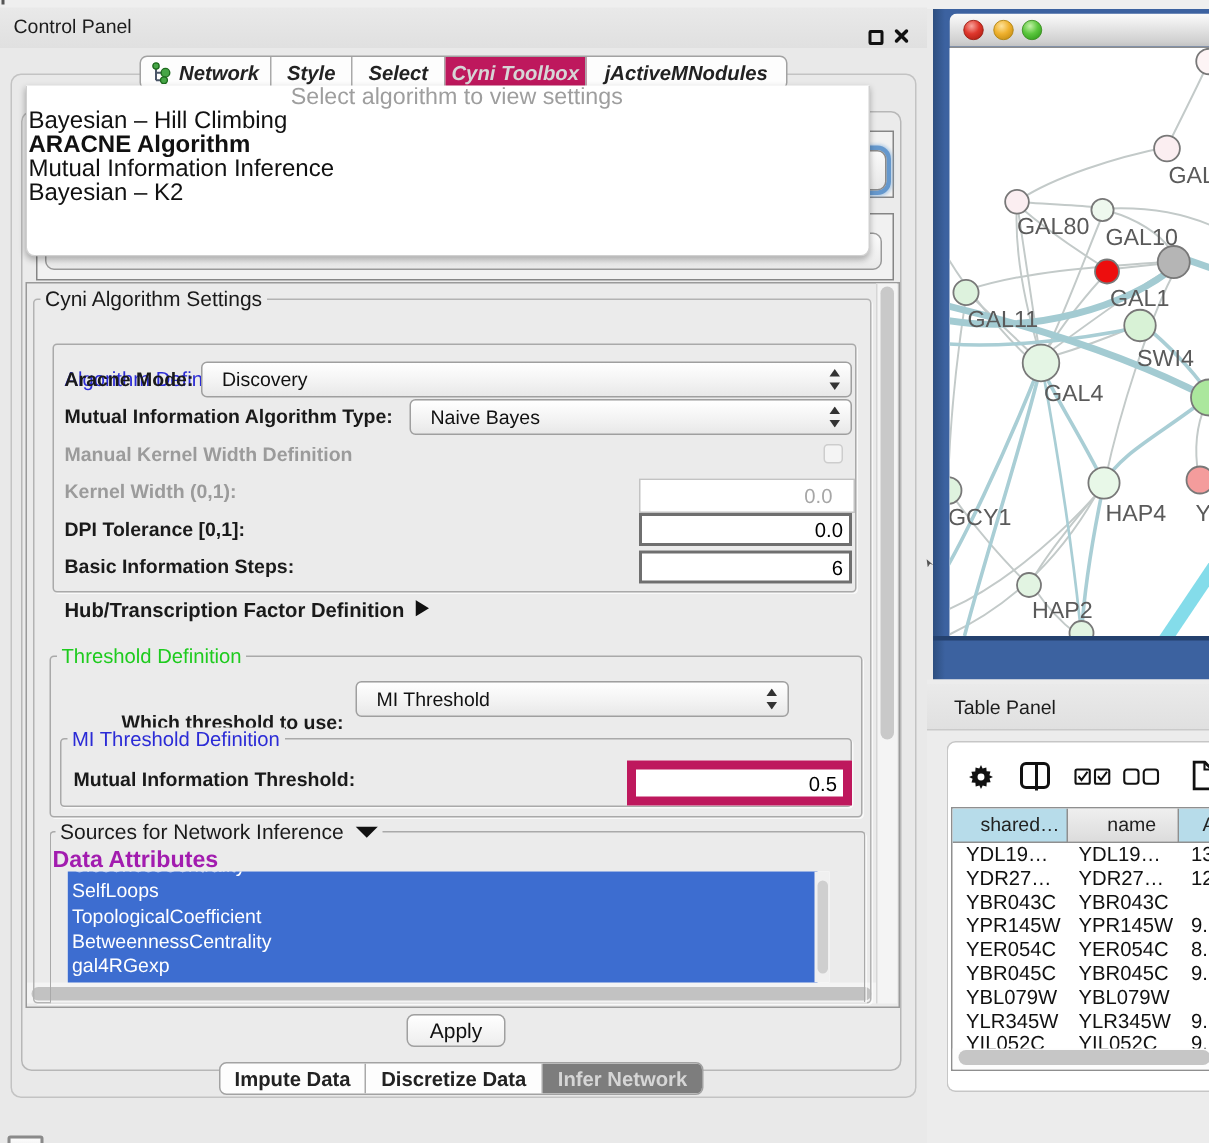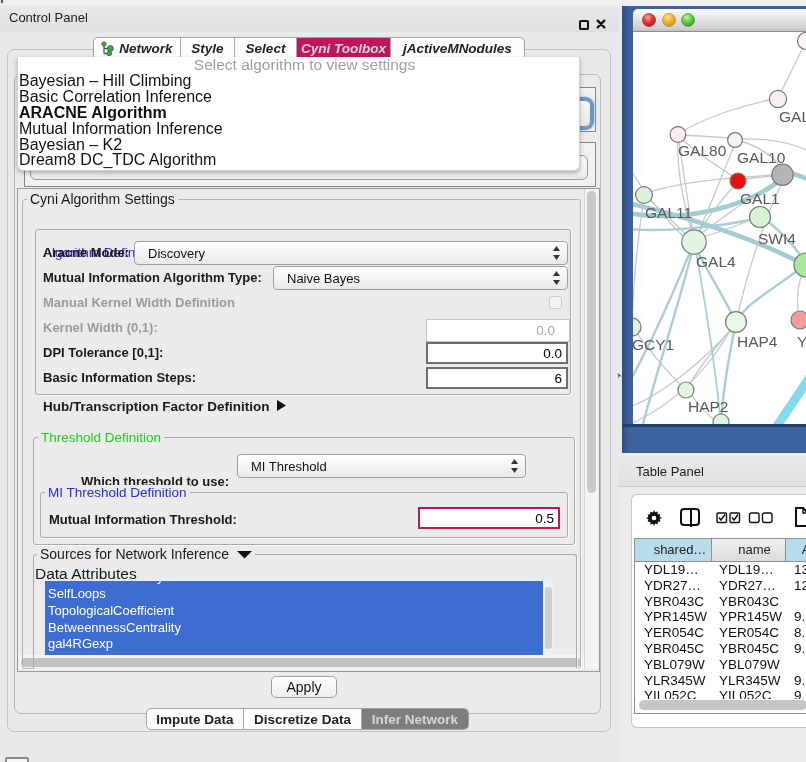--- a/index.html
+++ b/index.html
@@ -119,29 +119,29 @@
   <svg class="arrows" viewBox="0 0 9 14">
       <path d="M4.5 0 L8 5 L1 5 Z" fill="#333"></path>
       <path d="M4.5 14 L8 9 L1 9 Z" fill="#333"></path>
     </svg>
 </div>
 
 <div class="group" style="left:40px;top:492px;width:526px;height:44px;"></div>
 <div class="gtitle" style="left:45px;top:485px;color:#2b2bd6;">MI Threshold Definition</div>
 
 <div class="lbl abs" style="left:49px;top:512px;">Mutual Information Threshold:</div>
-<div class="field" style="left:418px;top:507px;width:130px;height:14px;border:2px solid #be185d;padding:2px 4px;color:#000;font-size:13.5px;text-align:right;">0.5</div>
+<div class="field" style="left:418px;top:507px;width:130px;height:14px;border:6px solid #be185d;padding:2px 4px;color:#000;font-size:13.5px;text-align:right;">0.5</div>
 
 <div class="group" style="left:33px;top:554px;width:542px;height:113px;border-bottom:none;border-radius:3px 3px 0 0;"></div>
 <div class="gtitle" style="left:37px;top:546px;color:#1a1a1a;font-size:14px;font-weight:normal;">Sources for Network Inference
   <svg width="15" height="8" viewBox="0 0 15 8" style="margin-left:4px;">
       <path d="M0 0 L15 0 L7.5 7.5 Z" fill="#111"></path>
     </svg>
 </div>
-<div class="abs" style="left:35px;top:565px;font-size:15.5px;font-weight:normal;color:#0f172a;">Data Attributes</div>
+<div class="abs" style="left:35px;top:565px;font-size:15.5px;font-weight:bold;color:#a21caf;">Data Attributes</div>
 
 <div class="abs" style="left:45px;top:581px;width:508px;height:74px;background:#fff;overflow:hidden;">
   <div class="abs" style="left:0;top:-11.8px;width:497px;height:98px;background:#3d6dd0;color:#fff;font-size:13px;line-height:16.8px;padding-left:3px;">
     ClosenessCentrality<br>SelfLoops<br>TopologicalCoefficient<br>BetweennessCentrality<br>gal4RGexp
   </div>
   <div class="abs" style="left:498px;top:0;width:10px;height:74px;background:#f0f0f0;"></div>
   <div class="abs" style="left:499.5px;top:6px;width:7px;height:62px;background:#cfcfcf;border-radius:4px;"></div>
 </div>
 
 <div class="abs" style="left:271px;top:676px;width:64px;height:20px;border:1px solid #a0a0a0;border-radius:5px;background:linear-gradient(#ffffff,#ededed);display:flex;align-items:center;justify-content:center;font-size:14px;color:#111;">Apply</div>
@@ -150,25 +150,23 @@
   <div style="width:96px;display:flex;align-items:center;justify-content:center;border-right:1px solid #a9a9a9;">Impute Data</div>
   <div style="width:117px;display:flex;align-items:center;justify-content:center;border-right:1px solid #a9a9a9;">Discretize Data</div>
   <div style="flex:1;display:flex;align-items:center;justify-content:center;background:#7d7d7d;color:#d6d6d6;">Infer Network</div>
 </div>
 
 <div class="abs" style="left:5px;top:757px;width:20px;height:14px;border:2px solid #8a8a8a;border-radius:2px;background:linear-gradient(#fcfcfc,#e0e0e0);"></div>
 
 <div class="abs" style="left:17px;top:57px;width:561px;height:113px;background:#fff;border:1px solid #d0d0d0;border-top:none;border-radius:0 0 6px 6px;box-shadow:0 2px 4px rgba(0,0,0,.28);font-size:16px;color:#111;">
   <div style="text-align:center;color:#9e9e9e;height:16px;line-height:16.5px;font-size:15.5px;padding-left:12px;">Select algorithm to view settings</div>
   <div style="height:15.9px;line-height:15.9px;padding-left:1px;">Bayesian – Hill Climbing</div>
-  <div style="height:15.9px;line-height:15.9px;padding-left:1px;">Basic Correlation Inference</div>
   <div style="height:15.9px;line-height:15.9px;padding-left:1px;font-weight:bold;">ARACNE Algorithm</div>
   <div style="height:15.9px;line-height:15.9px;padding-left:1px;">Mutual Information Inference</div>
   <div style="height:15.9px;line-height:15.9px;padding-left:1px;">Bayesian – K2</div>
-  <div style="height:15.9px;line-height:15.9px;padding-left:1px;">Dream8 DC_TDC Algorithm</div>
 </div>
 
 <div class="abs" style="left:622px;top:6px;width:184px;height:447px;background:linear-gradient(90deg,#2d4e7f,#3c62a0 8px);"></div>
 <div class="abs" style="left:622px;top:424px;width:184px;height:3px;background:#24416e;"></div>
 
 <div class="abs" style="left:633px;top:9px;width:173px;height:22px;background:linear-gradient(#fbfbfb,#d0d0d0 85%,#c2c2c2);border-radius:5px 0 0 0;border-bottom:1px solid #8d8d8d;">
   <svg class="abs" style="left:9px;top:4px;" width="70" height="14" viewBox="0 0 70 14">
     <defs>
       <radialGradient id="tlr" cx=".4" cy=".3" r=".8">
           <stop offset="0" stop-color="#f8a59d"></stop>

